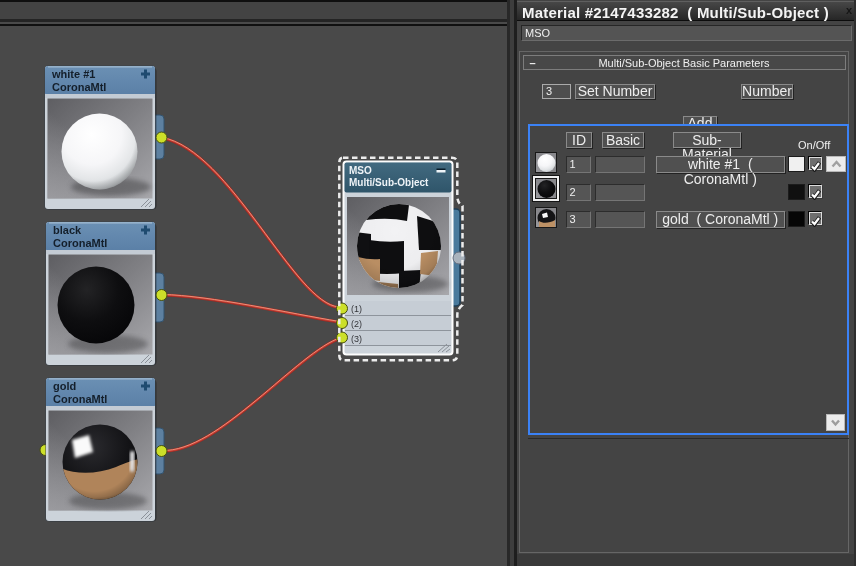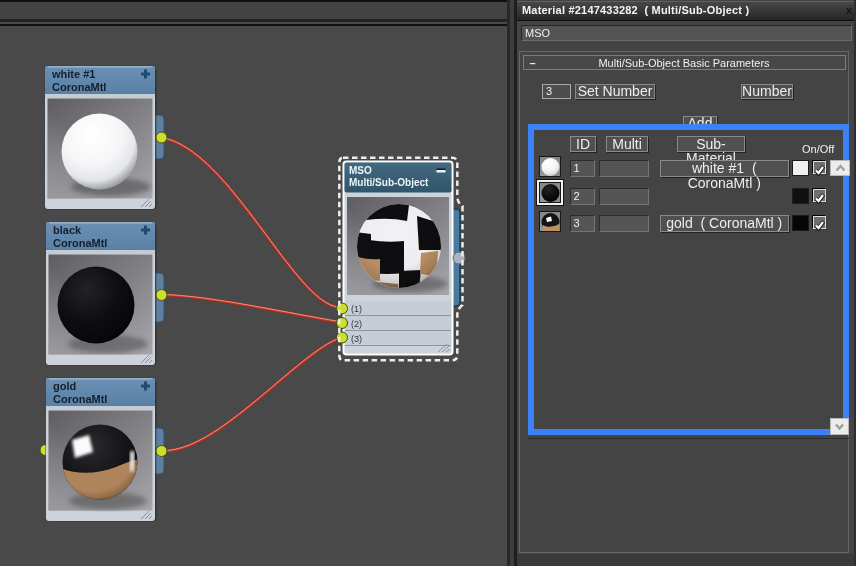--- a/index.html
+++ b/index.html
@@ -5,39 +5,39 @@
 html,body{margin:0;padding:0;background:#494949;}
 *{box-sizing:border-box;font-family:"Liberation Sans",sans-serif;}
 #root{position:relative;width:856px;height:566px;overflow:hidden;background:#494949;}
 #leftsvg{position:absolute;left:0;top:0;}
 
 #panel{position:absolute;left:510px;top:0;width:346px;height:566px;background:#444444;}
 #pborder{position:absolute;left:4px;top:0;width:3px;height:566px;background:#1e1e1e;}
 #pstrip{position:absolute;left:0;top:0;width:4px;height:566px;background:#3d3d3d;}
 #titlebar{position:absolute;left:7px;top:1px;width:339px;height:20px;
  background:linear-gradient(#474747,#262626);border-top:1px solid #5f5f5f;border-bottom:1px solid #0c0c0c;}
-#titlebar .t{position:absolute;left:5px;top:2px;font-size:11px;font-weight:bold;color:#f4f4f4;letter-spacing:0.2px;}
+#titlebar .t{position:absolute;left:5px;top:2px;font-size:15px;font-weight:bold;color:#f4f4f4;letter-spacing:0.2px;}
 #titlebar .x{position:absolute;right:4px;top:2px;font-size:11px;font-weight:bold;color:#161616;}
 #msofield{position:absolute;left:11px;top:25px;width:331px;height:16px;background:#545454;
  border:1px solid #262626;border-bottom-color:#6b6b6b;border-right-color:#6b6b6b;
  color:#f0f0f0;font-size:11px;line-height:14px;padding-left:3px;}
 #rollout{position:absolute;left:9px;top:51px;width:330px;height:502px;border:1px solid #666666;background:#444444;}
 #rhead{position:absolute;left:2.5px;top:2.5px;width:323px;height:15px;background:#484848;border:1px solid #7d7d7d;
  text-align:center;font-size:11px;color:#f0f0f0;line-height:14px;}
 #rhead .minus{position:absolute;left:6px;top:0px;color:#f0f0f0;font-weight:bold;}
 .btn{position:absolute;background:#505050;border:1px solid #8a8a8a;color:#ededed;font-size:14px;
  text-align:center;box-shadow:1px 1px 0 #222;}
 .fld{position:absolute;background:#555555;border:1px solid #2c2c2c;border-bottom-color:#757575;border-right-color:#757575;
  color:#f0f0f0;font-size:11px;padding-left:3px;}
 #numfld{left:22px;top:32px;width:29px;height:15px;background:#4e4e4e;border:1px solid #aaa;line-height:13px;}
 #setnum{left:55px;top:32px;width:80px;height:15px;line-height:13px;}
 #addbtn{left:163px;top:32px;width:34px;height:15px;line-height:13px;margin-top:32px;}
 #delbtn{left:221px;top:32px;width:52px;height:15px;line-height:13px;}
 #tline{position:absolute;left:8px;top:385.7px;width:321px;height:1.5px;background:#2a2a2a;}
-#tbox{position:absolute;left:8px;top:72px;width:321px;height:311px;border:6px solid #3b82f6;background:#444444;}
+#tbox{position:absolute;left:8px;top:72px;width:321px;height:311px;border:2px solid #3b82f6;background:#444444;}
 #idbtn{left:36px;top:6px;width:26px;height:16px;line-height:14px;}
 #namebtn{left:72px;top:6px;width:42px;height:16px;line-height:14px;}
 #submbtn{left:143px;top:6px;width:68px;height:16px;line-height:14px;}
 #onoff{position:absolute;left:268px;top:13px;font-size:11px;color:#f0f0f0;}
 .thumb{position:absolute;left:5px;width:22px;height:21px;border:1px solid #181818;overflow:hidden;}
 .idf{left:35.5px;width:25px;height:17px;line-height:15px;}
 .namef{left:65px;width:50px;height:17px;}
 .subbtn{left:125.5px;width:129.5px;height:17px;line-height:15px;}
 .swatch{position:absolute;left:257.5px;width:17px;height:16px;border:1px solid #1c1c1c;}
 .cb{position:absolute;left:278.5px;width:13px;height:13px;background:#6e6e6e;border:1px solid #dcdcdc;
@@ -284,21 +284,21 @@
  <div id="msofield">MSO</div>
  <div id="rollout">
    <div id="rhead"><span class="minus">–</span>Multi/Sub-Object Basic Parameters</div>
    <div class="fld" id="numfld">3</div>
    <div class="btn" id="setnum">Set Number</div>
    <div class="btn" id="addbtn">Add</div>
    <div class="btn" id="delbtn">Number</div>
    <div id="tline"></div>
    <div id="tbox">
      <div class="btn" id="idbtn">ID</div>
-     <div class="btn" id="namebtn">Multi</div>
+     <div class="btn" id="namebtn">Basic</div>
      <div class="btn" id="submbtn">Sub-Material</div>
      <div id="onoff">On/Off</div>
 
      <div class="thumb" style="top:26px;">
        <svg width="22" height="21">
               <rect width="22" height="21" fill="#88888c"></rect>
        <rect width="22" height="21" fill="url(#pbg2)"></rect>
        <circle cx="10.5" cy="10" r="9" fill="url(#whitesph)"></circle>
             </svg>
      </div>

